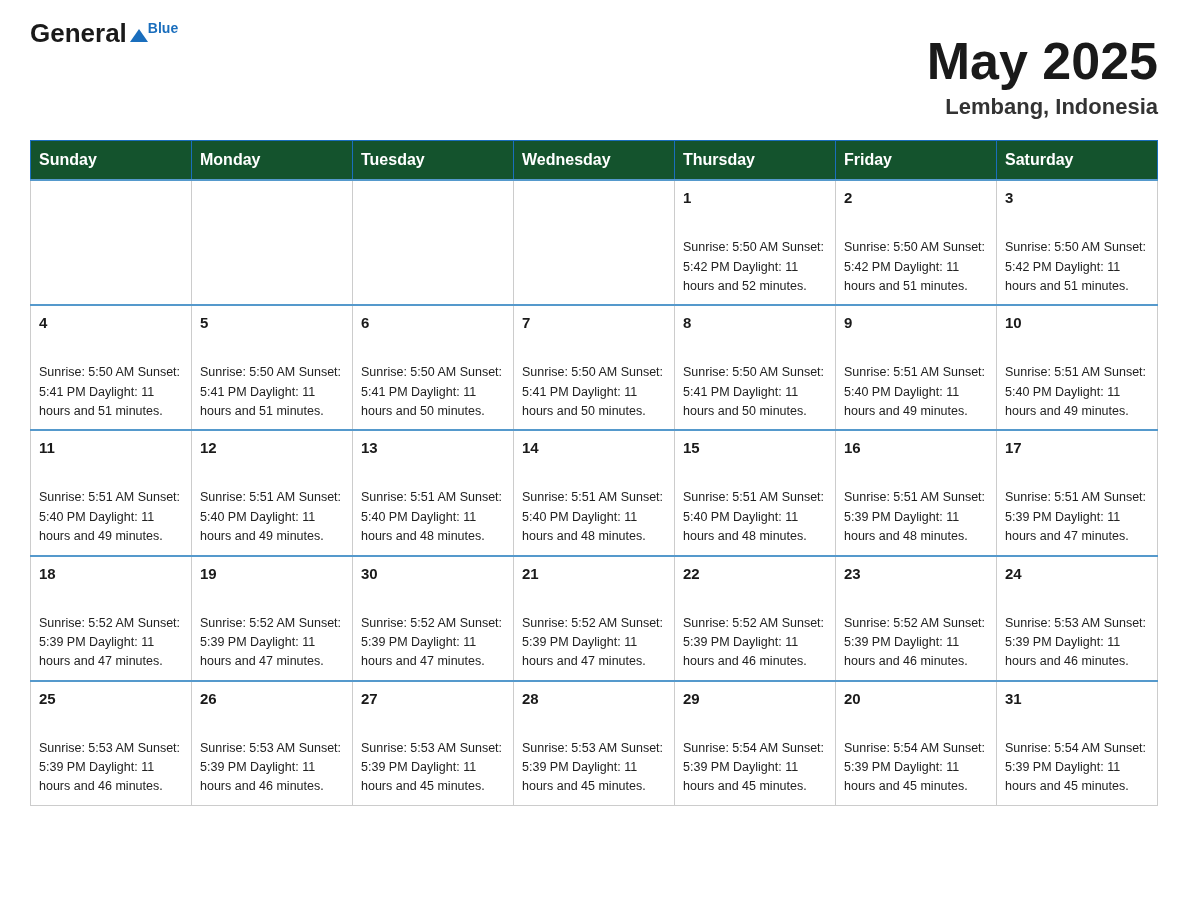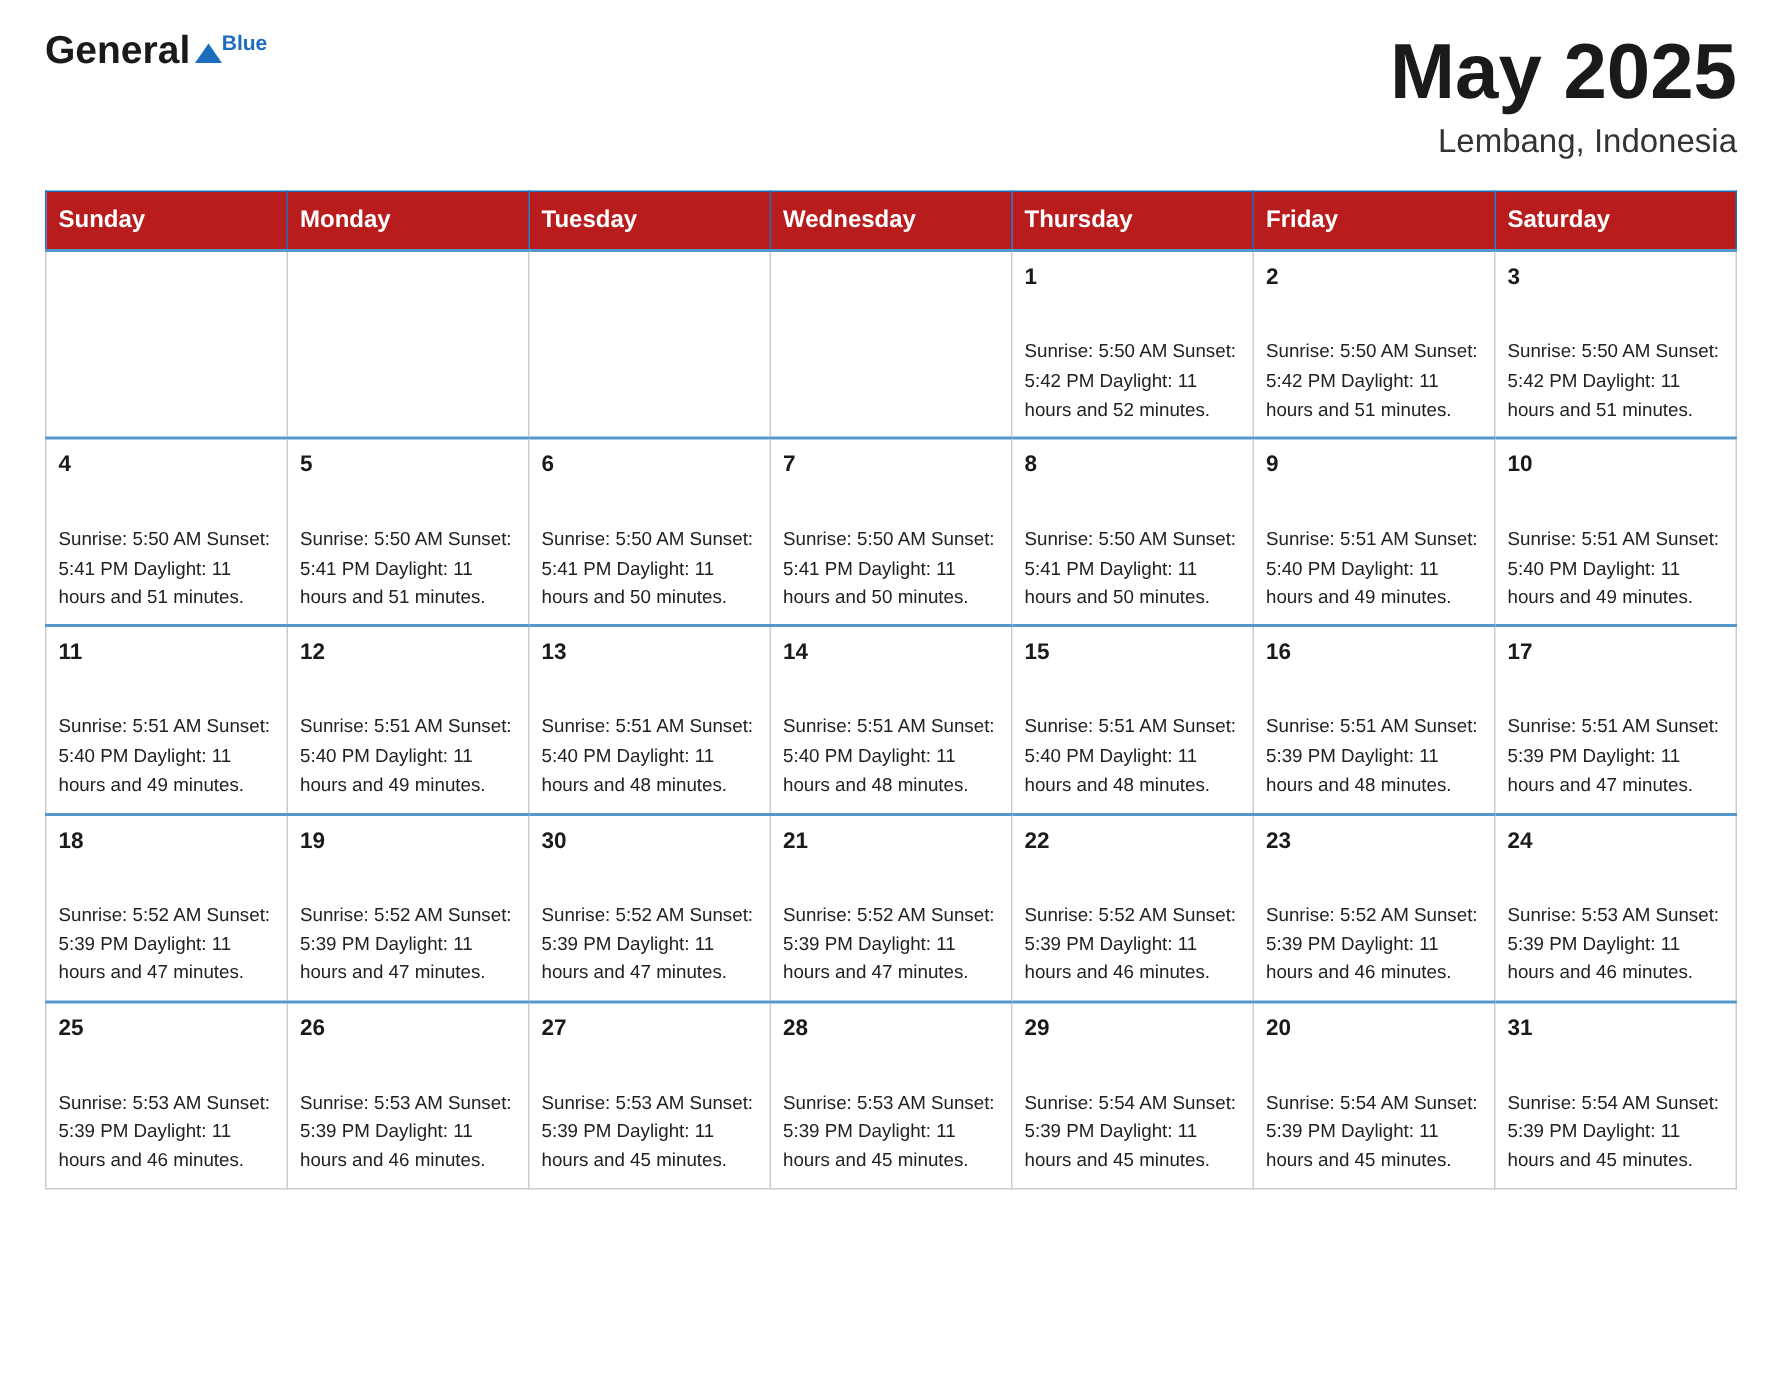--- a/index.html
+++ b/index.html
@@ -36,33 +36,35 @@
       gap: 2px;
     }
     .title-block {
       text-align: right;
     }
     .month-year {
       font-size: 52px;
       font-weight: bold;
       color: #1a1a1a;
       line-height: 1.1;
+      margin-top: 13px;
     }
     .location {
       font-size: 22px;
       color: #333;
       margin-top: 4px;
+      font-weight: bold;
     }
     .calendar {
       width: 100%;
       border-collapse: collapse;
       border: 1px solid #ccc;
     }
     .calendar th {
-      background-color: #b91c1c;
+      background-color: #14532d;
       color: #fff;
       font-size: 16px;
       font-weight: bold;
       padding: 10px 8px;
       text-align: left;
       border: 1px solid #1a6ebd;
     }
     .calendar td {
       vertical-align: top;
       padding: 8px 8px;

